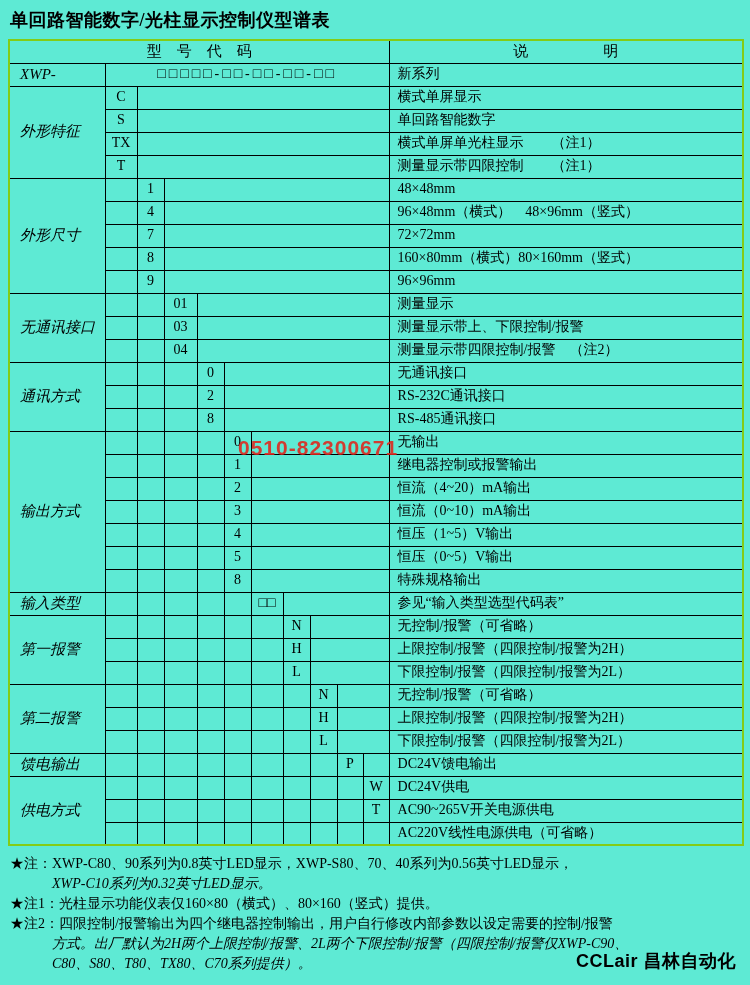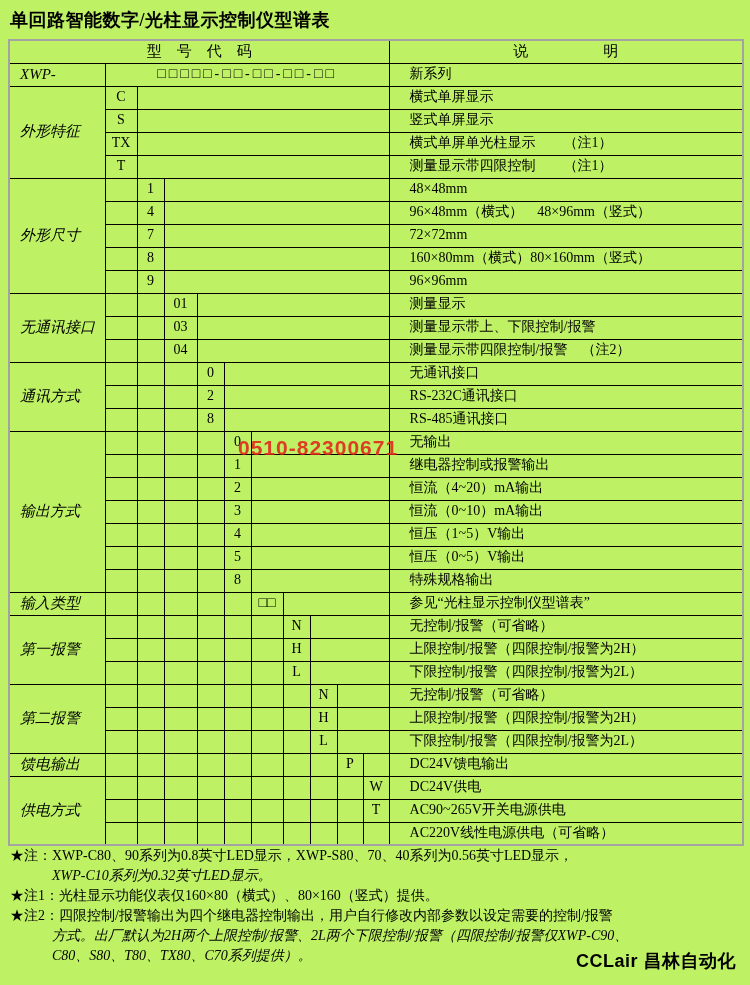--- a/index.html
+++ b/index.html
@@ -1,27 +1,27 @@
 <!DOCTYPE html>
 <html><head>
 <meta charset="utf-8">
 <style>
   * { box-sizing: border-box; }
   html,body { margin:0; padding:0; background:#ffffff; }
   body { width:750px; font-family:"Liberation Serif","DejaVu Serif",serif; color:#000; }
-  .page { position:relative; width:750px; height:985px; background:#bef264; padding:6px 8px 0 8px; overflow:hidden; }
+  .page { position:relative; width:750px; height:985px; background:#5eead4; padding:6px 8px 0 8px; overflow:hidden; }
   .title { font-size:18px; font-weight:bold; margin:2px 0 7px 2px; letter-spacing:0.5px; }
-  table.spec { border-collapse:collapse; width:734px; table-layout:fixed; border:2px solid #a3a3a3; }
+  table.spec { border-collapse:collapse; width:734px; table-layout:fixed; border:2px solid #84cc16; }
   .spec td { border:1px solid #000; height:23px; font-size:14px; padding:0; vertical-align:middle; overflow:hidden; white-space:nowrap; line-height:1.15; }
   .spec td.hdr { text-align:center; font-size:15px; font-weight:500; }
   .spec td.cat { font-size:15px; padding-left:10px;font-style:italic; }
   .spec td.code { text-align:center; }
-  .spec td.desc { padding-left:20px; }
+  .spec td.desc { padding-left:8px; }
   .spec td.boxes { text-align:center; letter-spacing:3px; font-size:14px; }
-  .notes { font-size:14px; line-height:20px; width:734px; }
+  .notes { margin-top:8px; font-size:14px; line-height:20px; width:734px; }
   .note-line { padding-left:2px; white-space:nowrap; }
   .note-line.cont { padding-left:44px;font-style:italic; }
   .watermark { position:absolute; left:238px; top:436px; font-family:"Liberation Sans","DejaVu Sans",sans-serif;
                font-weight:bold; font-size:21px; color:#e1251b; opacity:0.88; letter-spacing:1px; pointer-events:none; z-index:5; }
   .logo { position:absolute; right:14px; top:949px; font-weight:bold; font-size:18px;
           font-family:"Liberation Sans","DejaVu Sans",sans-serif; letter-spacing:0.5px; }
 </style>
 </head>
 <body>
 
@@ -56,21 +56,21 @@
       </tr>
     <tr>
           <td class="cat" rowspan="4">外形特征</td>
           <td class="code">C</td>
           <td colspan="9"></td>
           <td class="desc">横式单屏显示</td>
         </tr>
         <tr>
           <td class="code">S</td>
           <td colspan="9"></td>
-          <td class="desc">竖式单屏显示</td>
+          <td class="desc">单回路智能数字</td>
         </tr>
         <tr>
           <td class="code">TX</td>
           <td colspan="9"></td>
           <td class="desc">横式单屏单光柱显示　　（注1）</td>
         </tr>
         <tr>
           <td class="code">T</td>
           <td colspan="9"></td>
           <td class="desc">测量显示带四限控制　　（注1）</td>
@@ -219,21 +219,21 @@
         </tr>
         <tr>
           <td class="cat" rowspan="1">输入类型</td>
           <td class="code"></td>
           <td class="code"></td>
           <td class="code"></td>
           <td class="code"></td>
           <td class="code"></td>
           <td class="code">□□</td>
           <td colspan="4"></td>
-          <td class="desc">参见“光柱显示控制仪型谱表”</td>
+          <td class="desc">参见“输入类型选型代码表”</td>
         </tr>
         <tr>
           <td class="cat" rowspan="3">第一报警</td>
           <td class="code"></td>
           <td class="code"></td>
           <td class="code"></td>
           <td class="code"></td>
           <td class="code"></td>
           <td class="code"></td>
           <td class="code">N</td>

